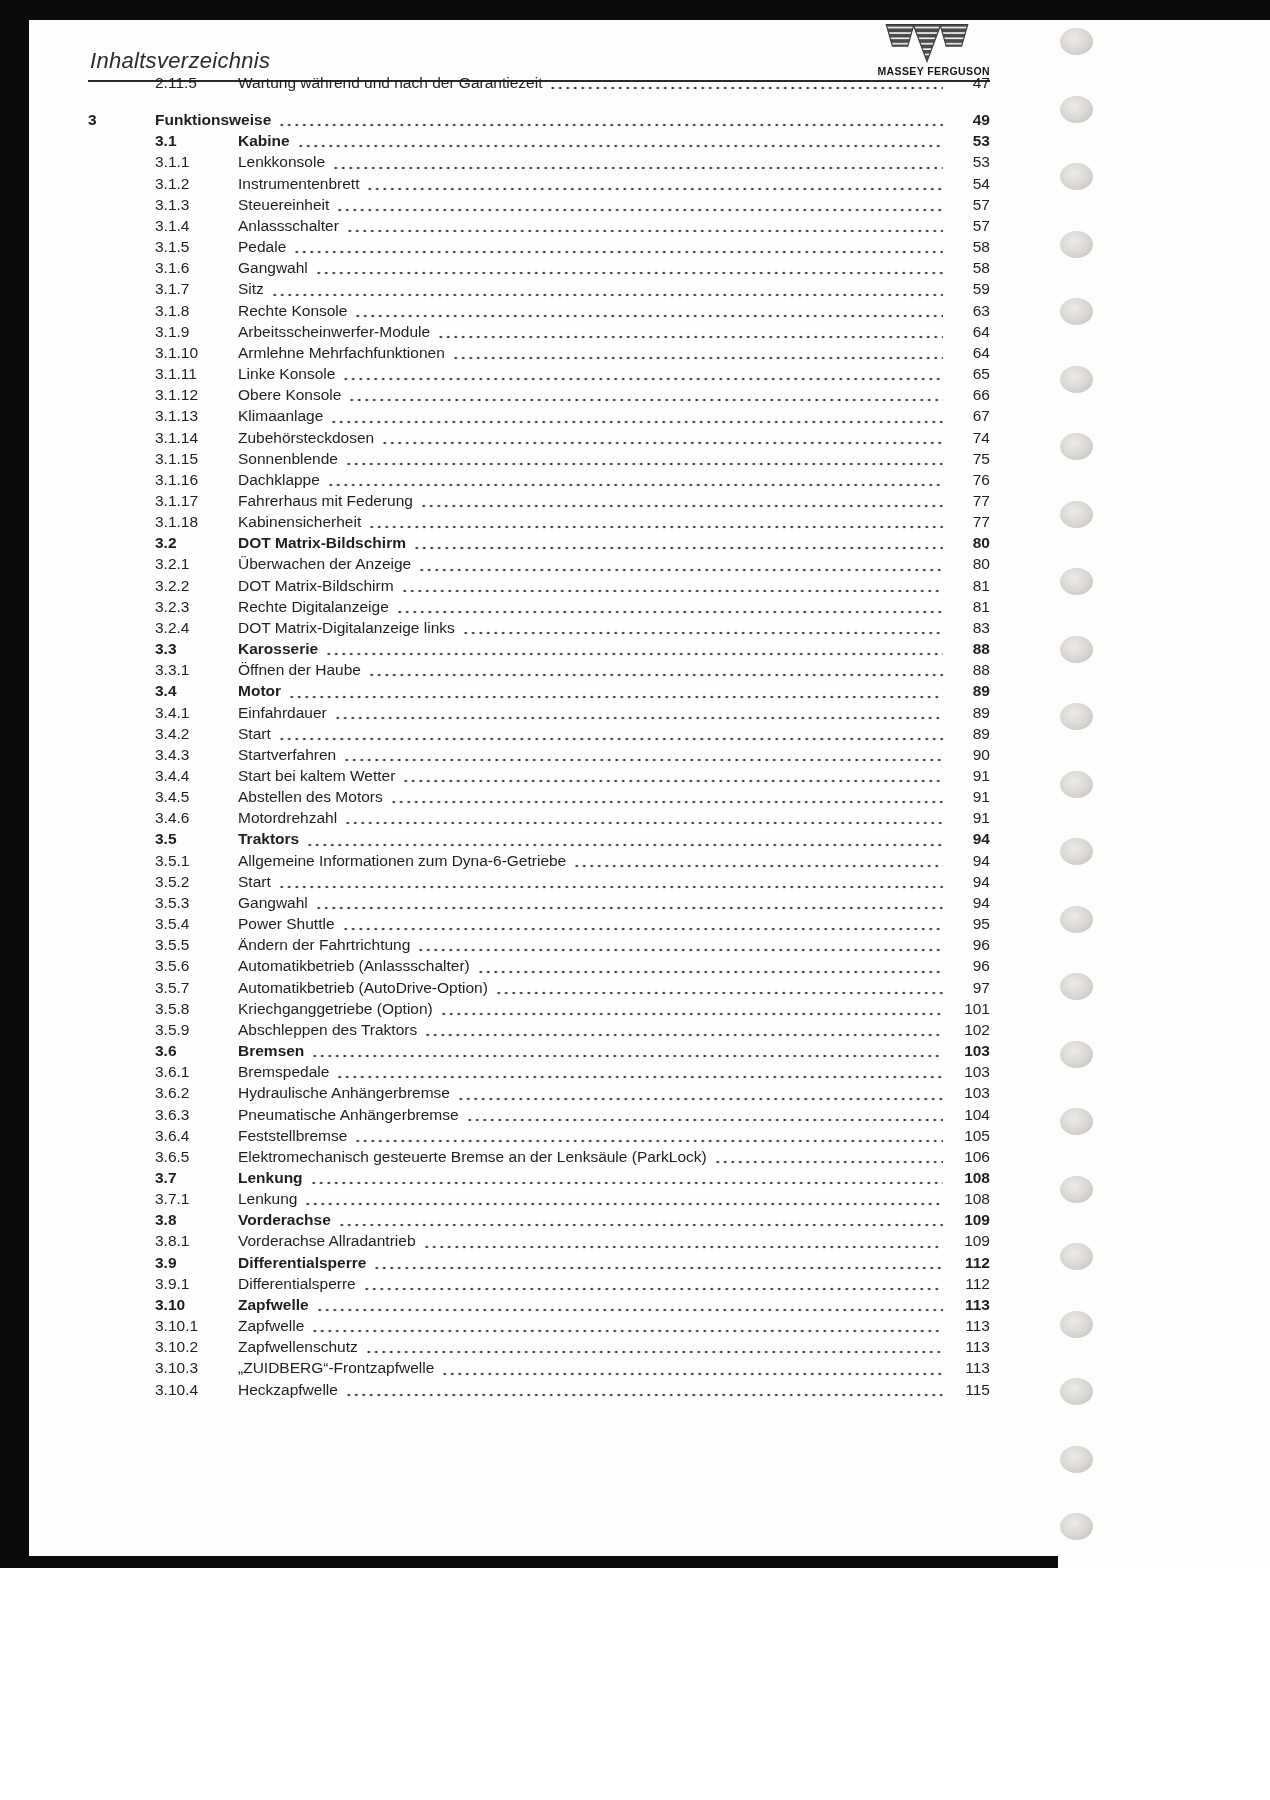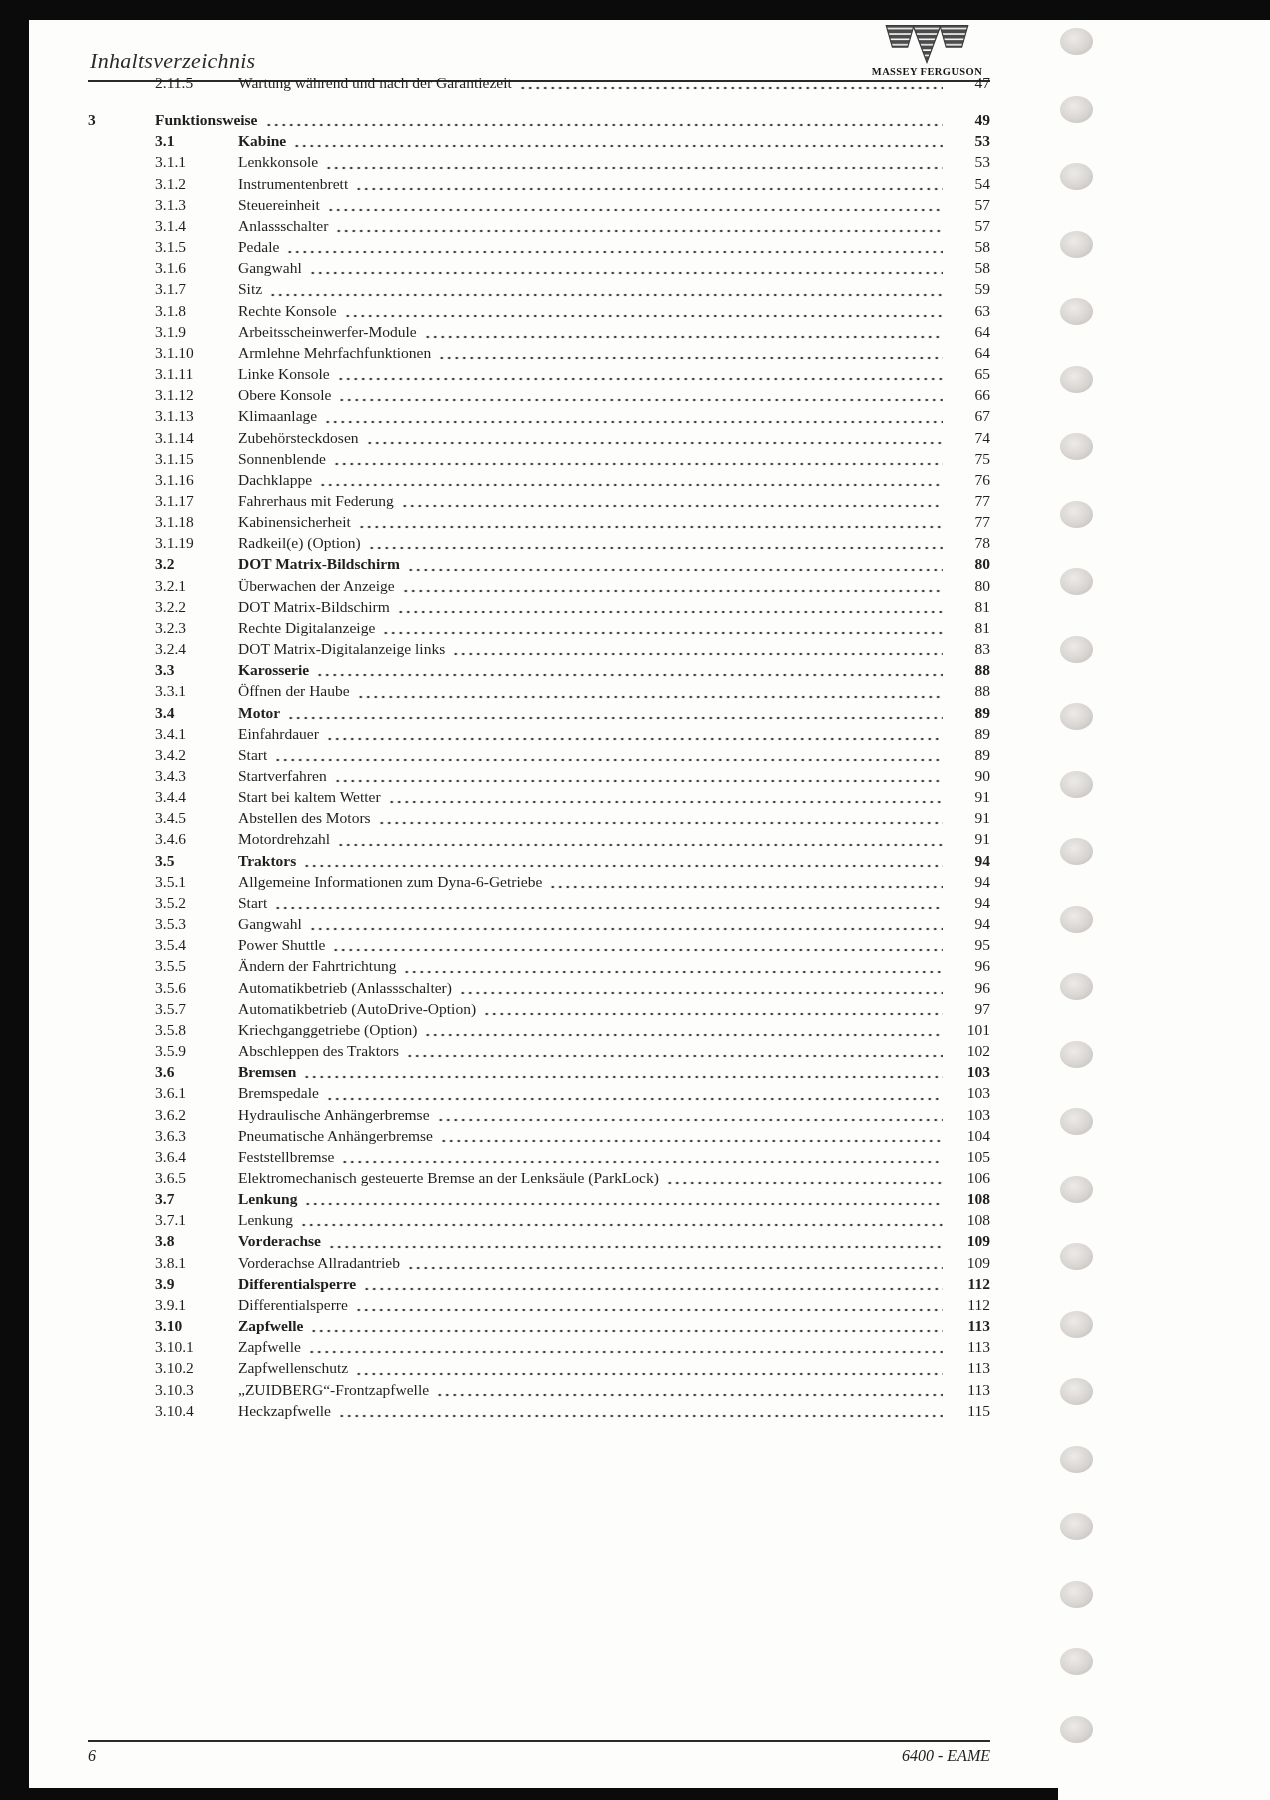--- a/index.html
+++ b/index.html
@@ -1,22 +1,22 @@
 <!DOCTYPE html>
 <html><head>
 <meta charset="utf-8">
 <style>
   html, body { margin: 0; padding: 0; background: #ffffff; }
   .scan {
     position: relative;
     width: 1270px;
-    height: 1800px;
+    height: 1568px;
     background: #fdfdfc;
     overflow: hidden;
-    font-family: Liberation Serif, serif;
+    font-family: Liberation Sans, sans-serif;
     color: #1f1f1f;
   }
   
   .edge-top    { position: absolute; top: 0; left: 0; width: 100%; height: 20px; background: #0b0b0b; }
   .edge-left   { position: absolute; top: 0; left: 0; width: 29px; height: 100%; background: #0b0b0b; }
   .edge-bottom { position: absolute; bottom: 0; left: 0; width: 1058px; height: 12px; background: #0b0b0b; }
 
   
   .header {
     position: absolute;
@@ -38,20 +38,21 @@
     width: 126px;
     text-align: center;
   }
   .brand-logo { width: 92px; height: 40px; display: block; margin: 0 auto 2px auto; }
   .brand-name {
     font-size: 10.5px;
     font-weight: bold;
     letter-spacing: 0.4px;
     color: #161616;
     white-space: nowrap;
+    text-align: right;
   }
 
   
   .toc {
     position: absolute;
     left: 88px; top: 72px;
     width: 902px;
   }
   .toc-row {
     display: flex;
@@ -252,26 +253,20 @@
       <span class="title">Fahrerhaus mit Federung</span>
       <span class="dots"></span>
       <span class="pagenum">77</span>
     </div>
       <div class="toc-row level-sub">
       <span class="num">3.1.18</span>
       <span class="title">Kabinensicherheit</span>
       <span class="dots"></span>
       <span class="pagenum">77</span>
     </div>
-      <div class="toc-row level-sub">
-      <span class="num">3.1.19</span>
-      <span class="title">Radkeil(e) (Option)</span>
-      <span class="dots"></span>
-      <span class="pagenum">78</span>
-    </div>
       <div class="toc-row level-section">
       <span class="num">3.2</span>
       <span class="title">DOT Matrix-Bildschirm</span>
       <span class="dots"></span>
       <span class="pagenum">80</span>
     </div>
       <div class="toc-row level-sub">
       <span class="num">3.2.1</span>
       <span class="title">Überwachen der Anzeige</span>
       <span class="dots"></span>

